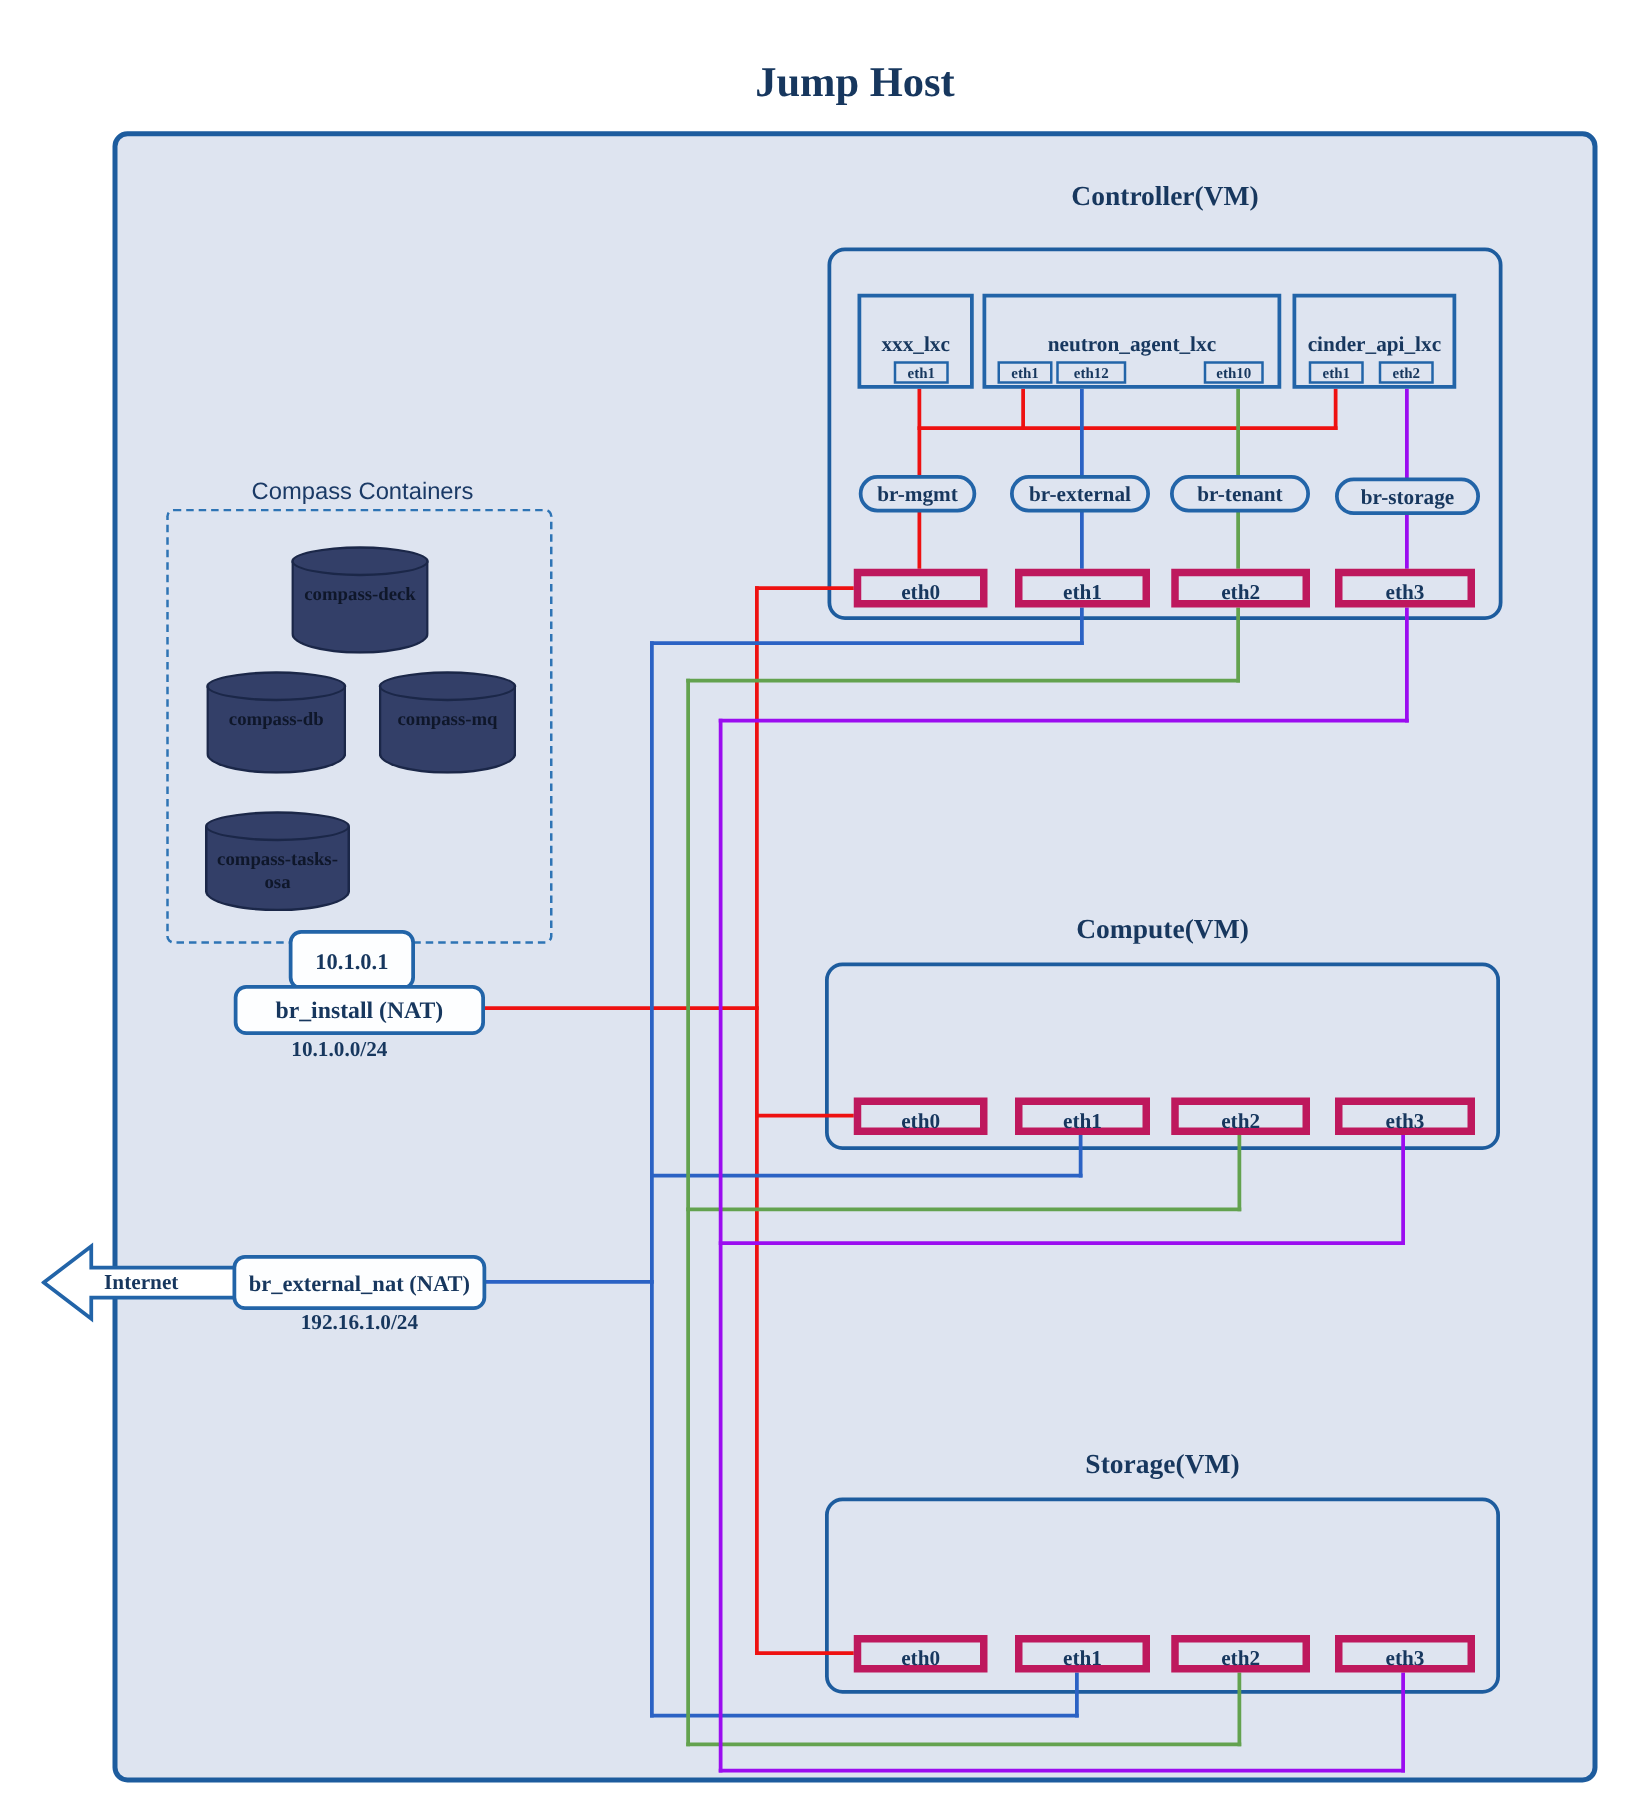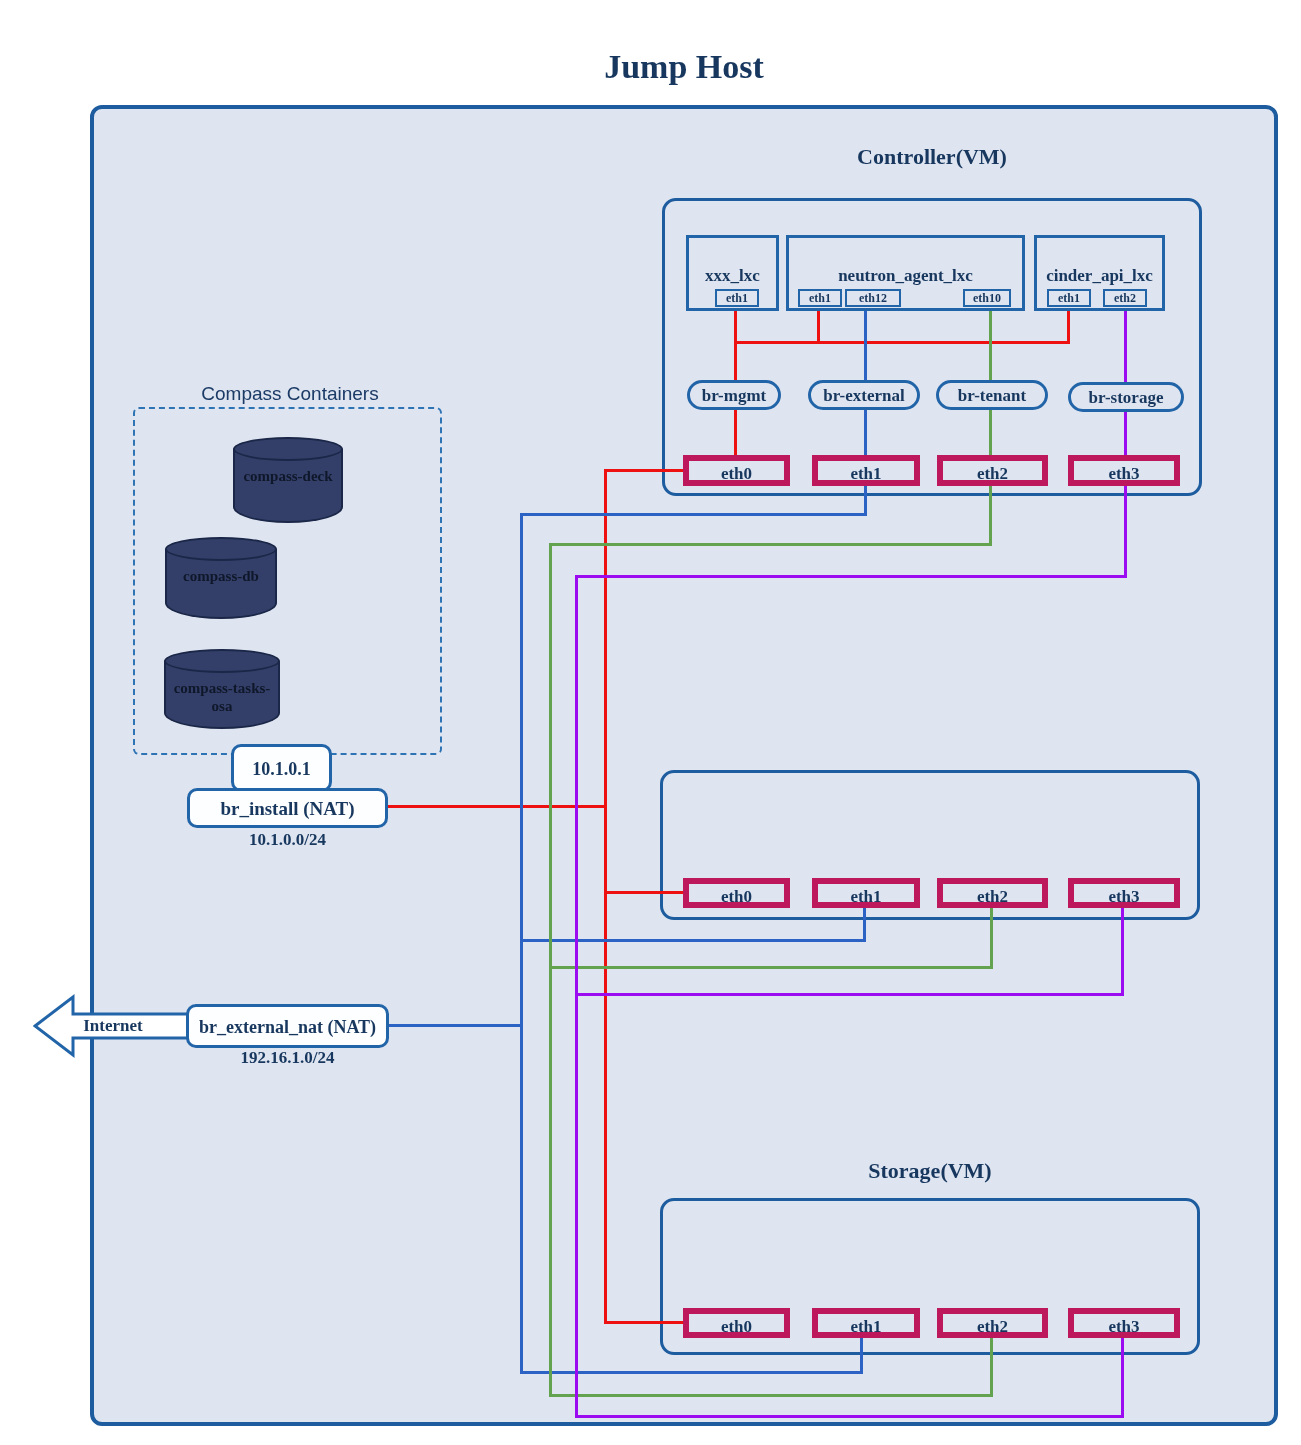--- a/index.html
+++ b/index.html
@@ -147,30 +147,36 @@
   <div class="abs cyl" style="left:233px;top:437px;width:110px;height:86px;">
     <div class="cyl-body"></div>
       <div class="cyl-top"></div>
     <div class="cyl-label">compass-deck</div>
   </div>
   <div class="abs cyl" style="left:165px;top:537px;width:112px;height:82px;">
     <div class="cyl-body"></div>
       <div class="cyl-top"></div>
     <div class="cyl-label">compass-db</div>
   </div>
+  <div class="abs cyl" style="left:303px;top:537px;width:110px;height:82px;">
+    <div class="cyl-body"></div>
+      <div class="cyl-top"></div>
+    <div class="cyl-label">compass-mq</div>
+  </div>
   <div class="abs cyl" style="left:164px;top:649px;width:116px;height:80px;">
     <div class="cyl-body"></div>
       <div class="cyl-top"></div>
     <div class="cyl-label">compass-tasks-osa</div>
   </div>
 
   <div class="abs wnode" style="left:231px;top:744px;width:101px;height:48px;font-size:18px;line-height:44px;">10.1.0.1</div>
   <div class="abs wnode" style="left:187px;top:788px;width:201px;height:40px;font-size:19px;line-height:36px;">br_install (NAT)</div>
-  <div class="abs caption" style="left:187px;top:830px;width:201px;">10.1.0.0/24</div>
+  <div class="abs caption" style="left:171px;top:830px;width:201px;">10.1.0.0/24</div>
 
+  <div class="abs vmtitle" style="left:660px;top:730px;width:540px;">Compute(VM)</div>
   <div class="abs vmbox" style="left:660px;top:770px;width:540px;height:150px;"></div>
   <div class="abs nic" style="left:683px;top:878px;width:107px;height:30px;">eth0</div>
   <div class="abs nic" style="left:812px;top:878px;width:108px;height:30px;">eth1</div>
   <div class="abs nic" style="left:937px;top:878px;width:111px;height:30px;">eth2</div>
   <div class="abs nic" style="left:1068px;top:878px;width:112px;height:30px;">eth3</div>
 
   <svg class="abs" style="left:33px;top:990px;z-index:4;" width="160" height="70">
     <polygon points="2,36 40,7 40,24 158,24 158,48 40,48 40,65" fill="#ffffff" stroke="#2264a8" stroke-width="3" stroke-linejoin="miter"></polygon>
   </svg>
   <div class="abs caption" style="left:58px;top:1016px;width:110px;z-index:5;">Internet</div>

